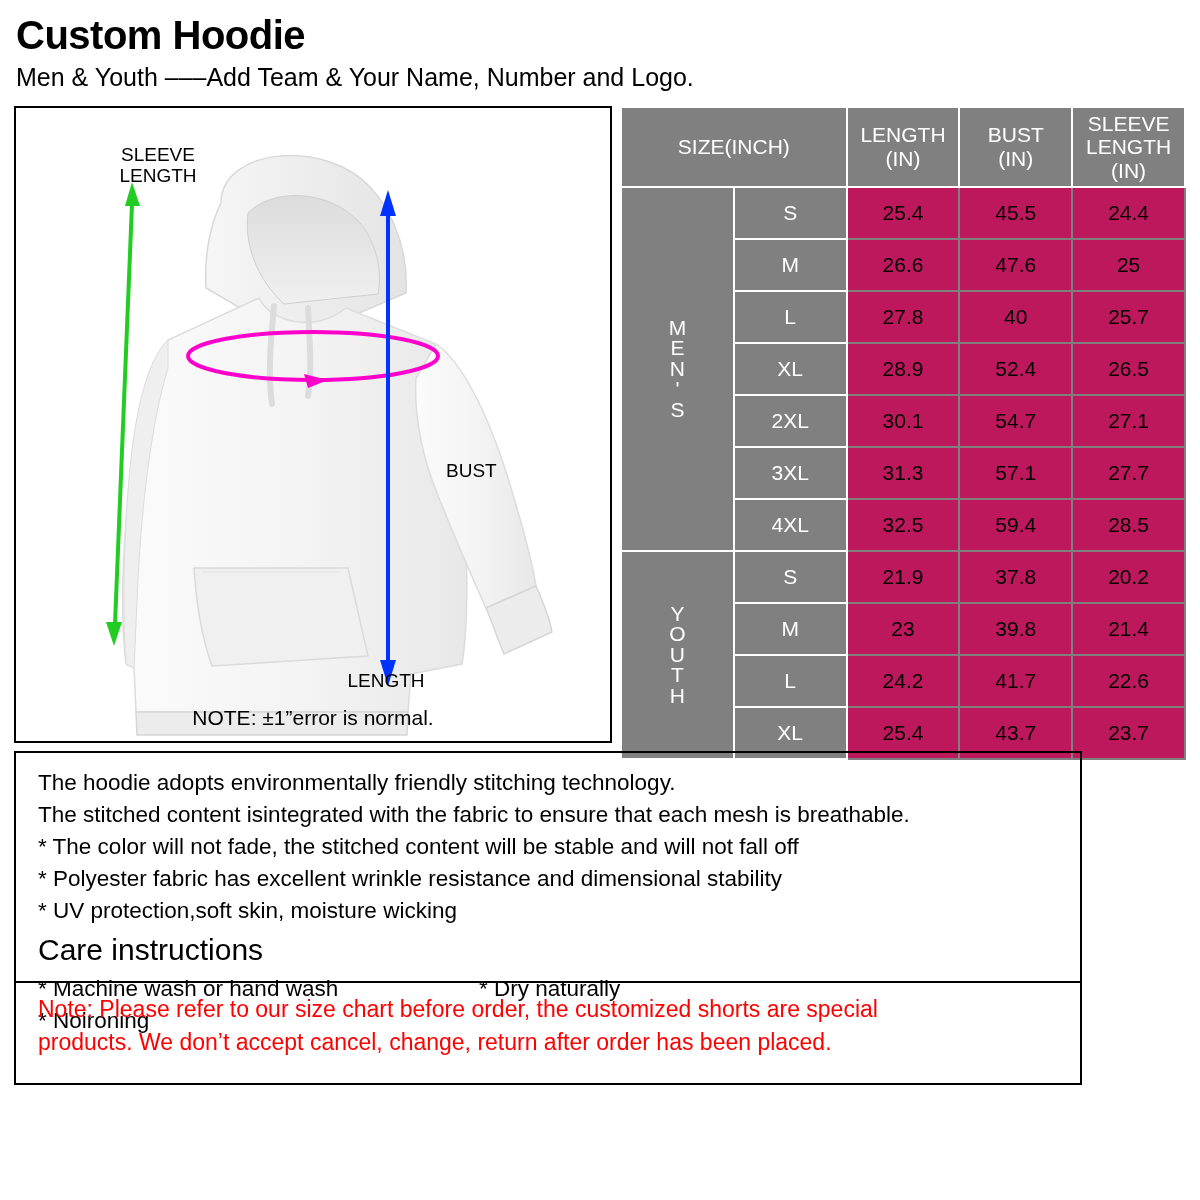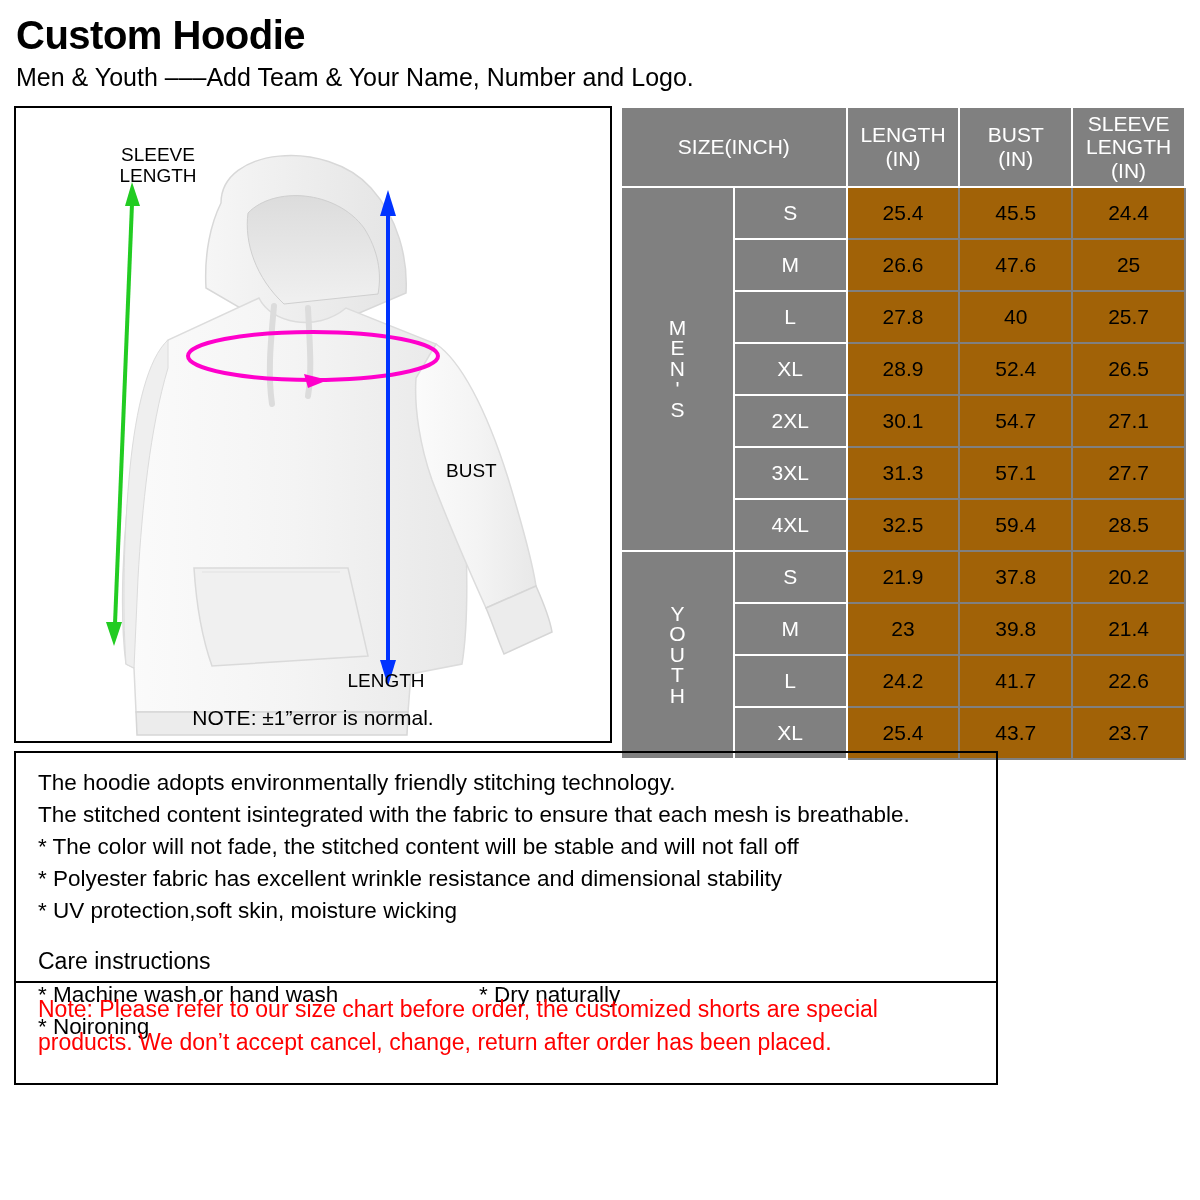--- a/index.html
+++ b/index.html
@@ -115,45 +115,45 @@
   .cat span {
     display: block;
   }
   .sizecell {
     background: #808080;
     color: #ffffff;
     width: 120px;
     height: 50px;
   }
   .valcell {
-    background: #a16207;
+    background: #be185d;
     color: #000000;
     border-color: #808080 !important;
   }
   table.size-table tr td.valcell {
     border: 2px solid #808080;
   }
 
   
   .info-box {
     margin-top: 8px;
     border: 2px solid #000;
     box-sizing: border-box;
-    width: 984px;
+    width: 1068px;
     height: 334px;
     position: relative;
     padding: 14px 22px 0 22px;
   }
   .info-line {
     font-size: 22.5px;
     line-height: 1.42;
   }
   .care-head {
-    font-size: 23px;
-    margin-top: 18px;
+    font-size: 30px;
+    margin-top: 2px;
     line-height: 1.4;
   }
   .care-grid {
     display: flex;
     margin-top: 2px;
     gap: 16px;
   }
   .care-col {
     font-size: 22.5px;
     line-height: 1.42;

